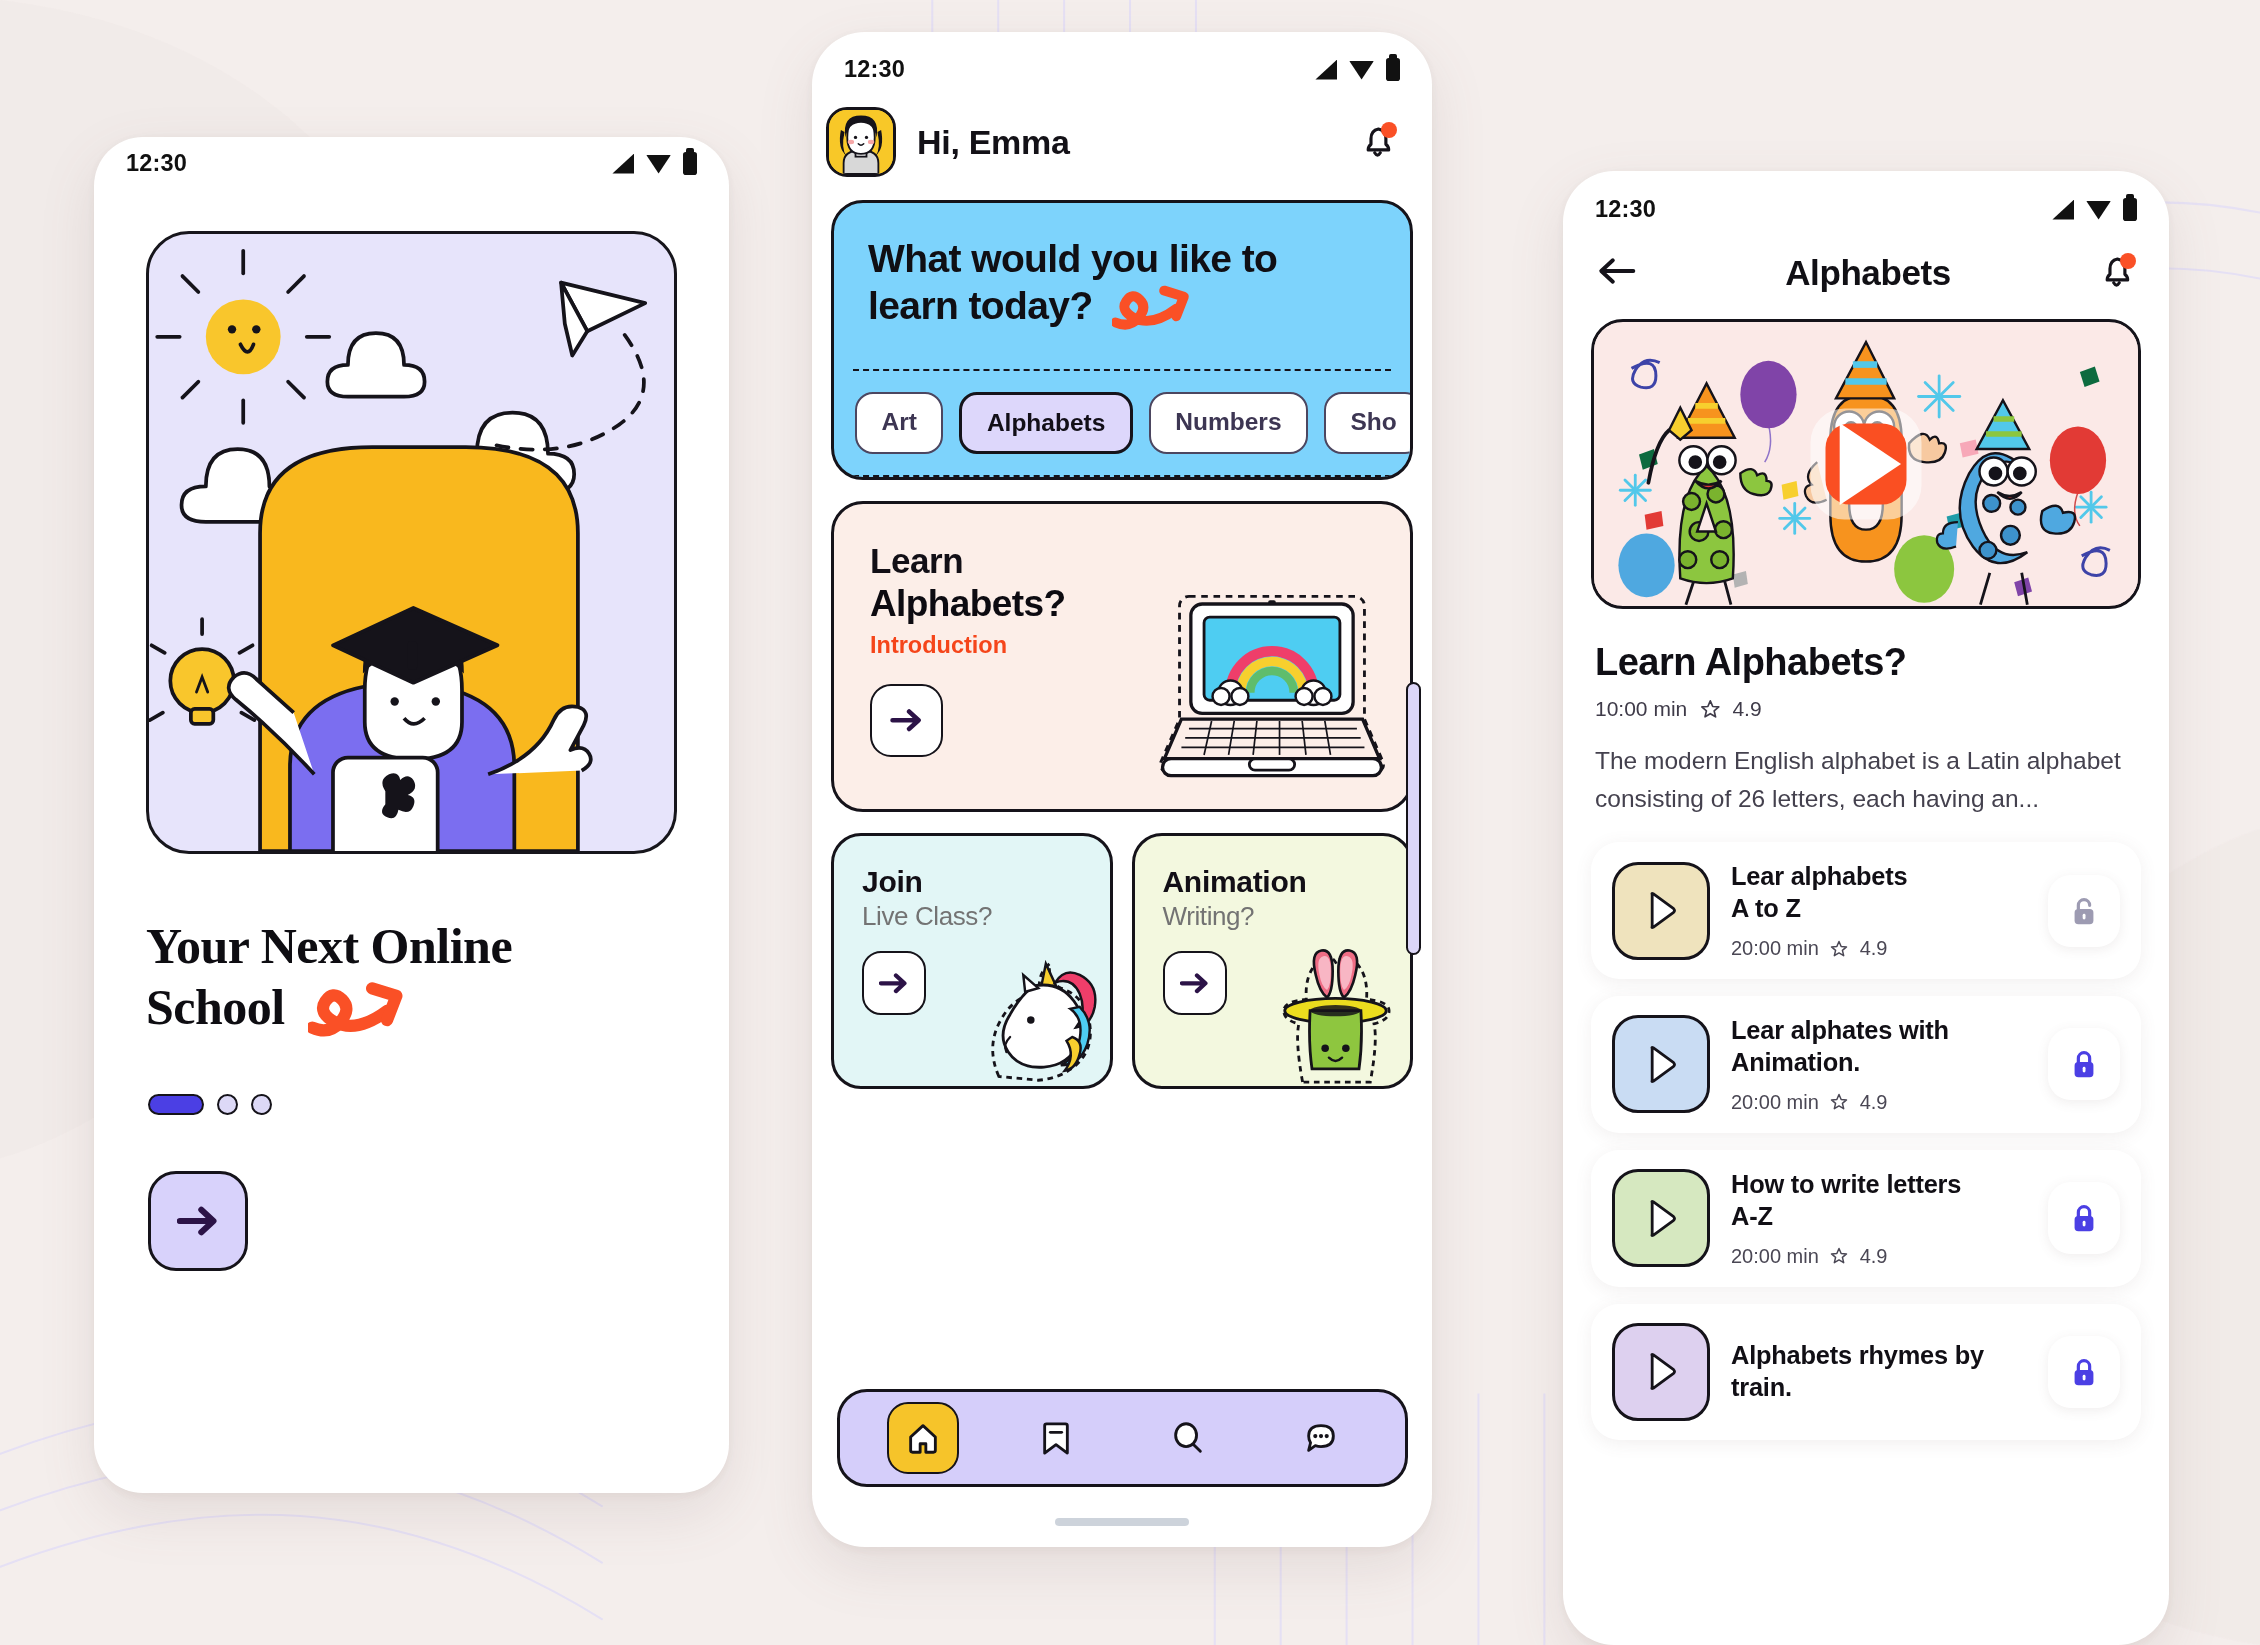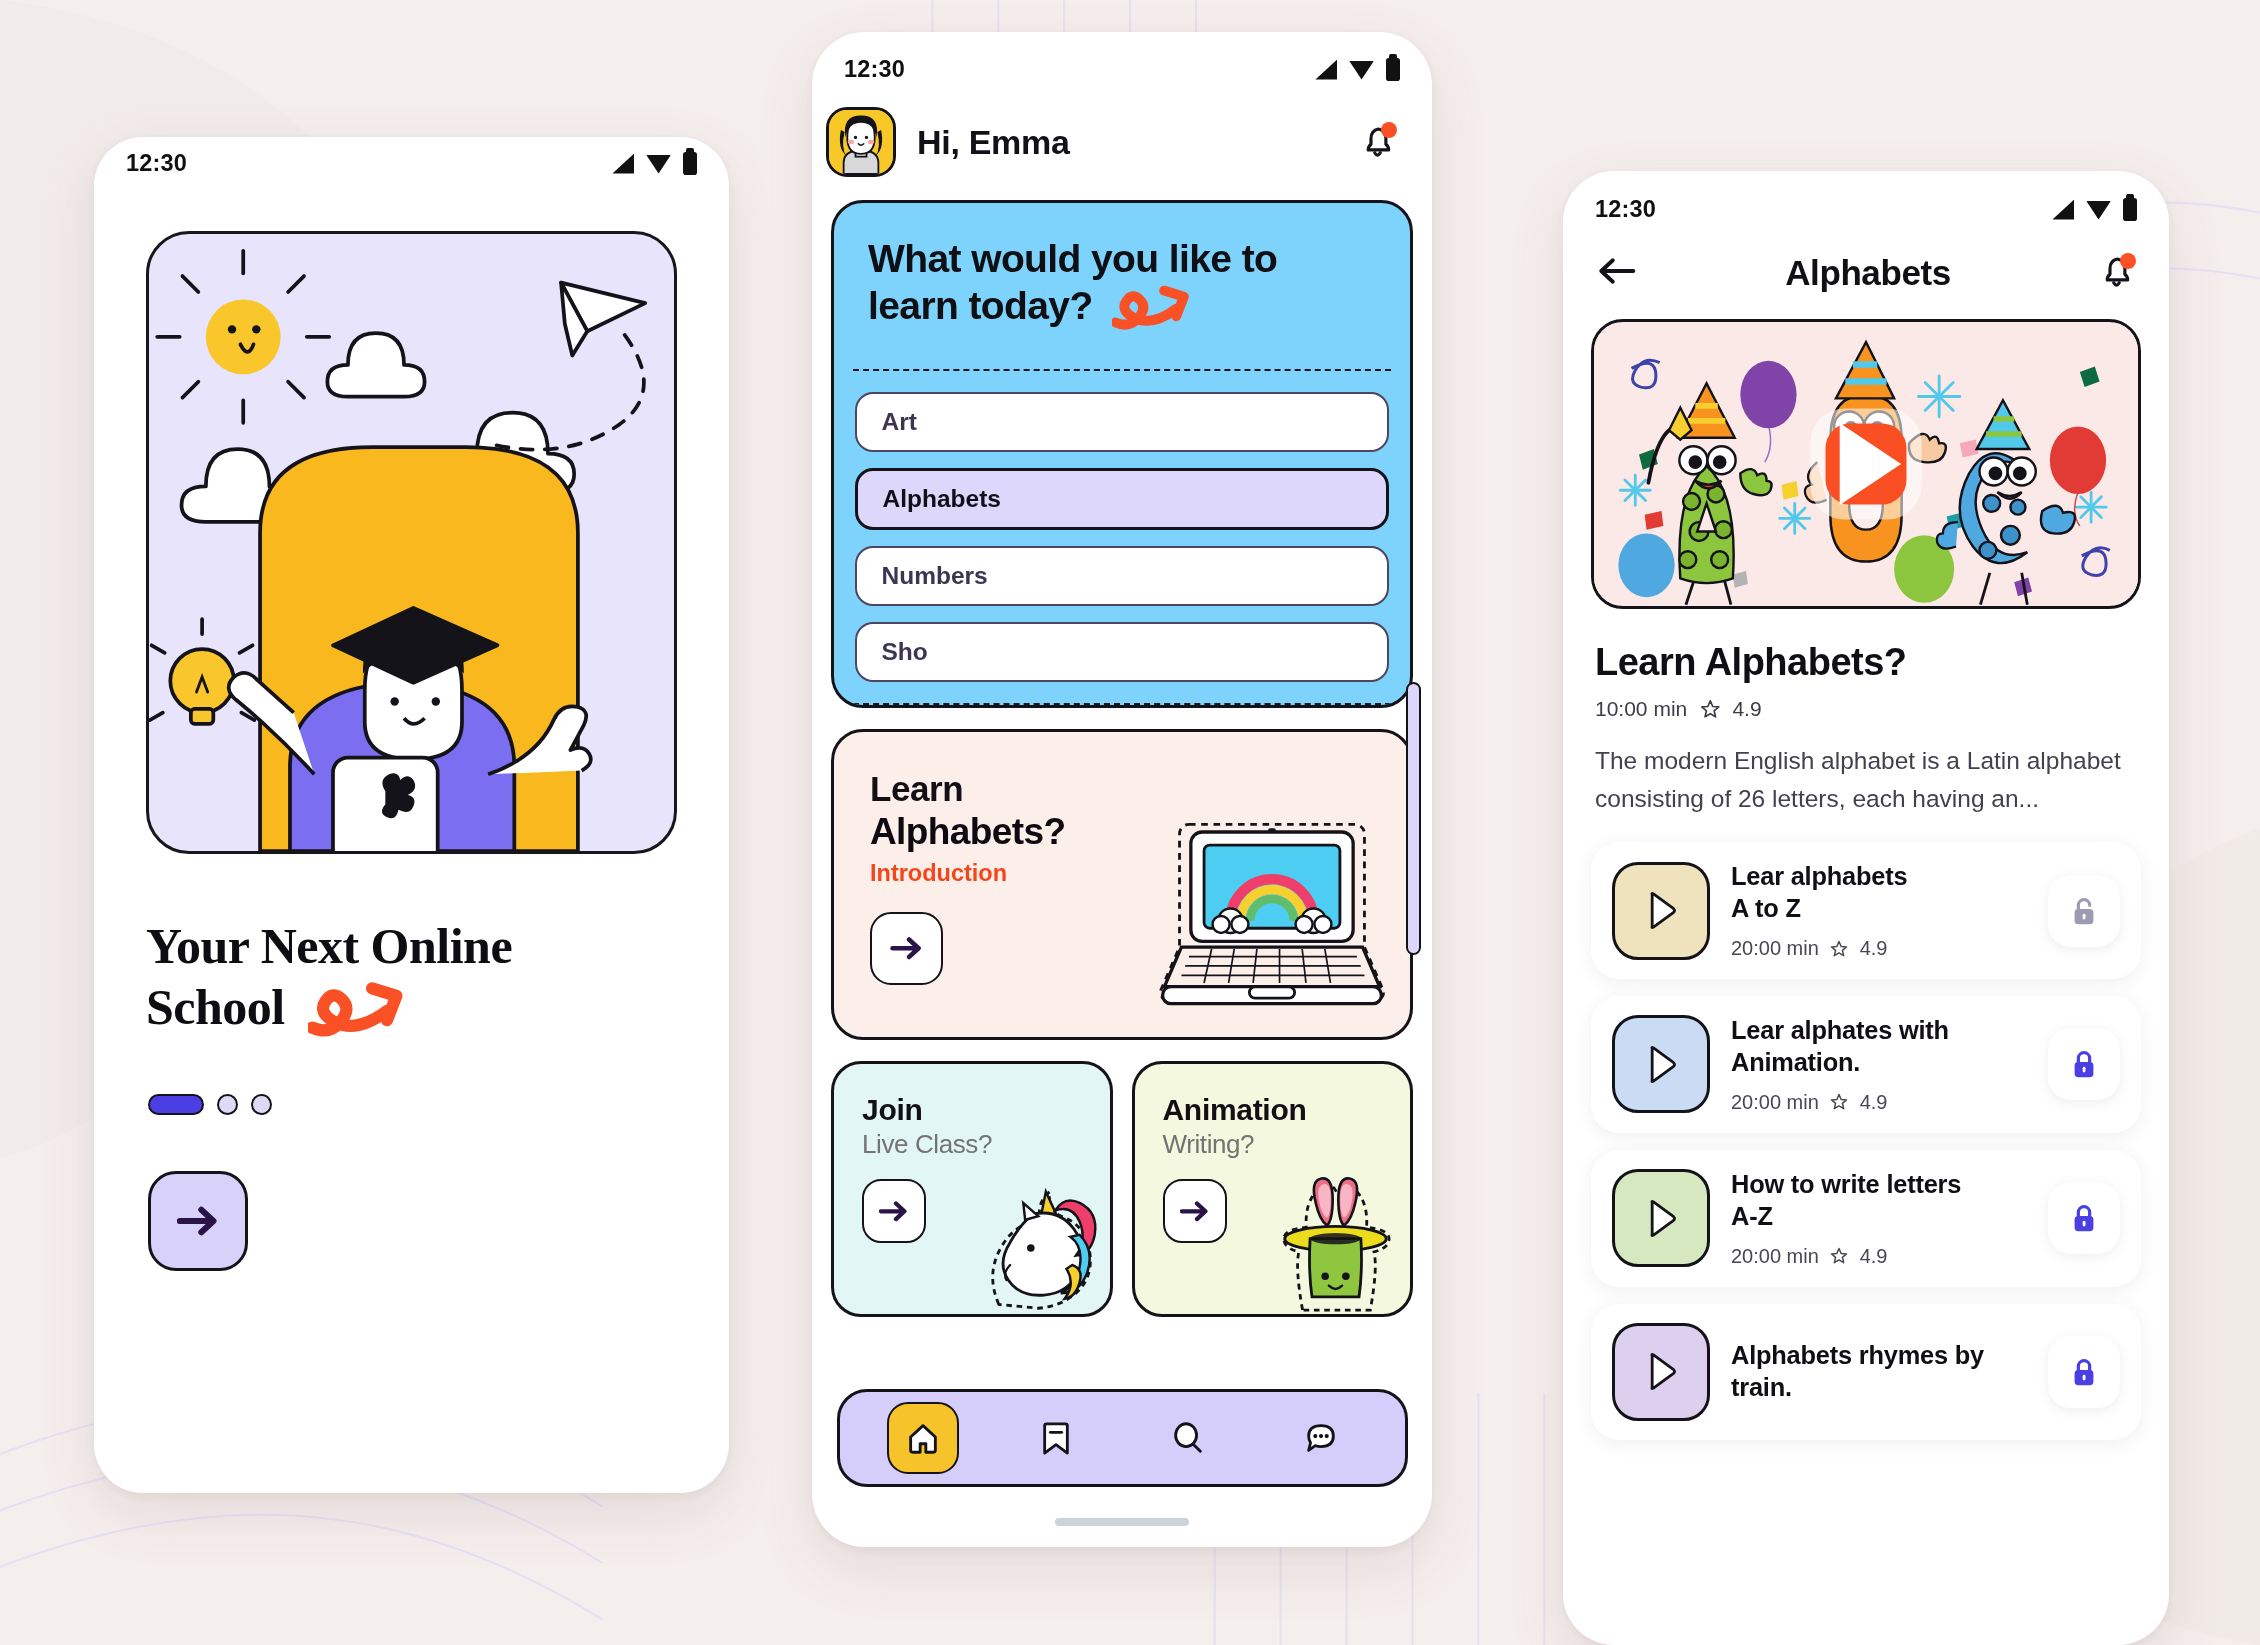--- a/index.html
+++ b/index.html
@@ -87,21 +87,21 @@
     margin: 22.6px 19px 0 19px;
     border: 3.3px solid #15131a; border-radius: 32px;
     background: #7dd3fc; overflow: hidden;
   }
   .ask-title {
     padding: 32px 34px 28px 34px;
     font-size: 39px; font-weight: 700; line-height: 1.22; color: #100f14; letter-spacing: -0.6px;
   }
   .ask-title .swirl { display: inline-block; vertical-align: -11.3px; margin-left: 9.4px; }
   .dashed { border-top: 2.8px dashed #15131a; margin: 0 19px; }
-  .chips { display: flex; gap: 16px; padding: 21px 21px 21px 21px; overflow: hidden; flex-direction: column; }
+  .chips { display: flex; gap: 16px; padding: 21px 21px 21px 21px; overflow: hidden; }
   .chip {
     border: 2.4px solid #4c4660; border-radius: 18px;
     padding: 14px 24.5px; font-size: 24.5px; font-weight: 600; color: #3d3653;
     white-space: nowrap; background: #fff; cursor: pointer; flex: none;
   }
   .chip.active { background: #ddd7fb; border: 3.3px solid #15131a; color: #120f18; font-weight: 700; }
 
   .feature-card {
     position: relative;
     margin: 21px 19px 0 19px; height: 311px;

